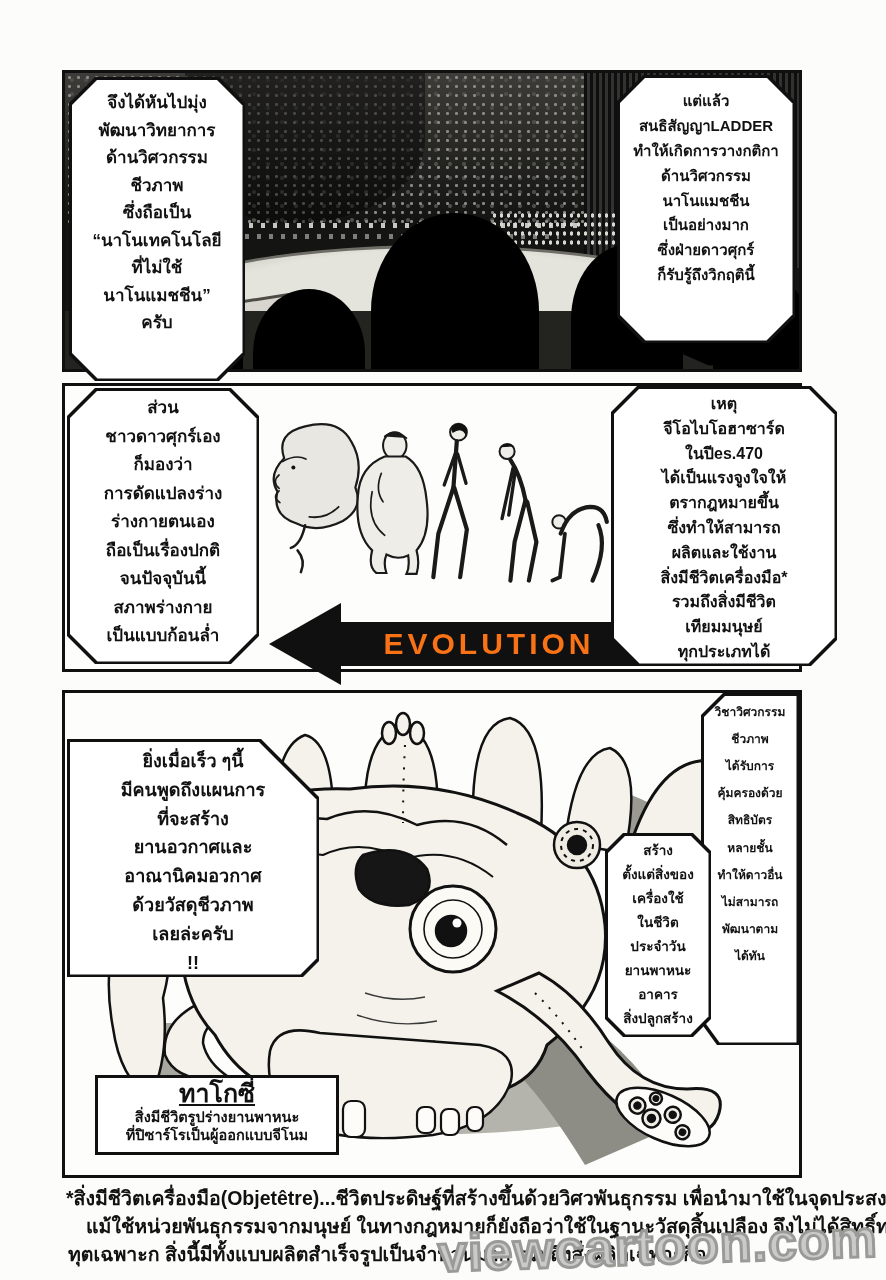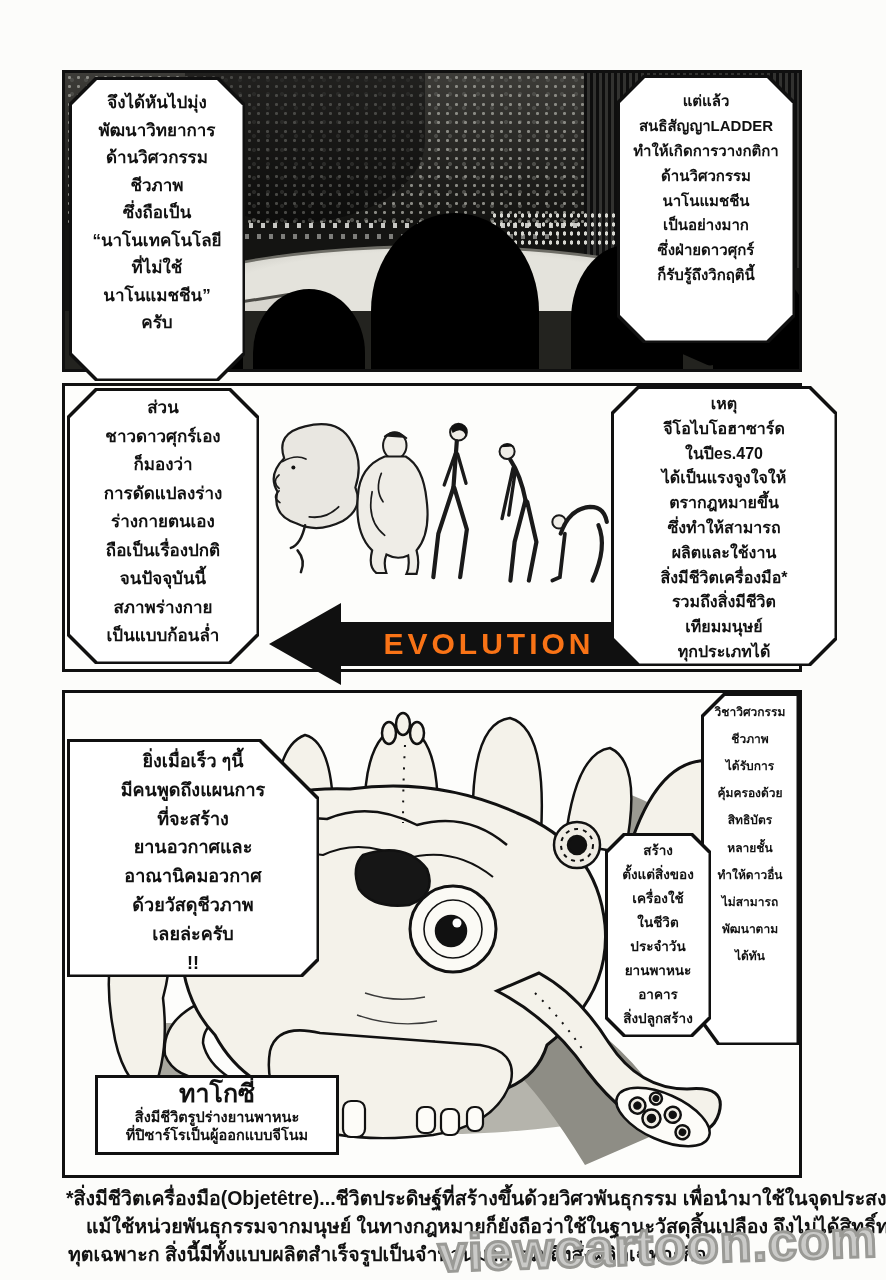--- a/index.html
+++ b/index.html
@@ -63,21 +63,21 @@
     display:flex;align-items:center;z-index:4;}
   .evo-head{width:0;height:0;border-top:41px solid transparent;
     border-bottom:41px solid transparent;border-right:72px solid #101010;}
   .evo-body{flex:1;height:44px;background:#101010;color:#f97316;display:flex;
     align-items:center;justify-content:center;font-weight:700;font-size:30px;
     letter-spacing:4px;}
 
   
   .label-box{position:absolute;left:30px;top:382px;width:238px;height:74px;z-index:6;
     border:3px solid #101010;background:#fff;text-align:center;}
-  .label-title{font-size:25px;font-weight:700;line-height:1.1;margin-top:2px;}
+  .label-title{font-size:25px;font-weight:700;line-height:1.1;margin-top:2px;text-decoration:underline;}
   .label-sub{font-size:14.5px;font-weight:700;line-height:1.25;}
 
   
   .footnote{position:absolute;left:0;top:1184px;width:886px;z-index:3;}
   .fn-line{font-size:19.5px;font-weight:700;line-height:28px;white-space:nowrap;}
   .fn-1{padding-left:66px;}
   .fn-2{padding-left:86px;}
   .fn-3{padding-left:68px;}
   .watermark{position:absolute;left:438px;top:1216px;z-index:7;
     font-size:52px;font-weight:800;letter-spacing:1px;transform:rotate(-2deg);

